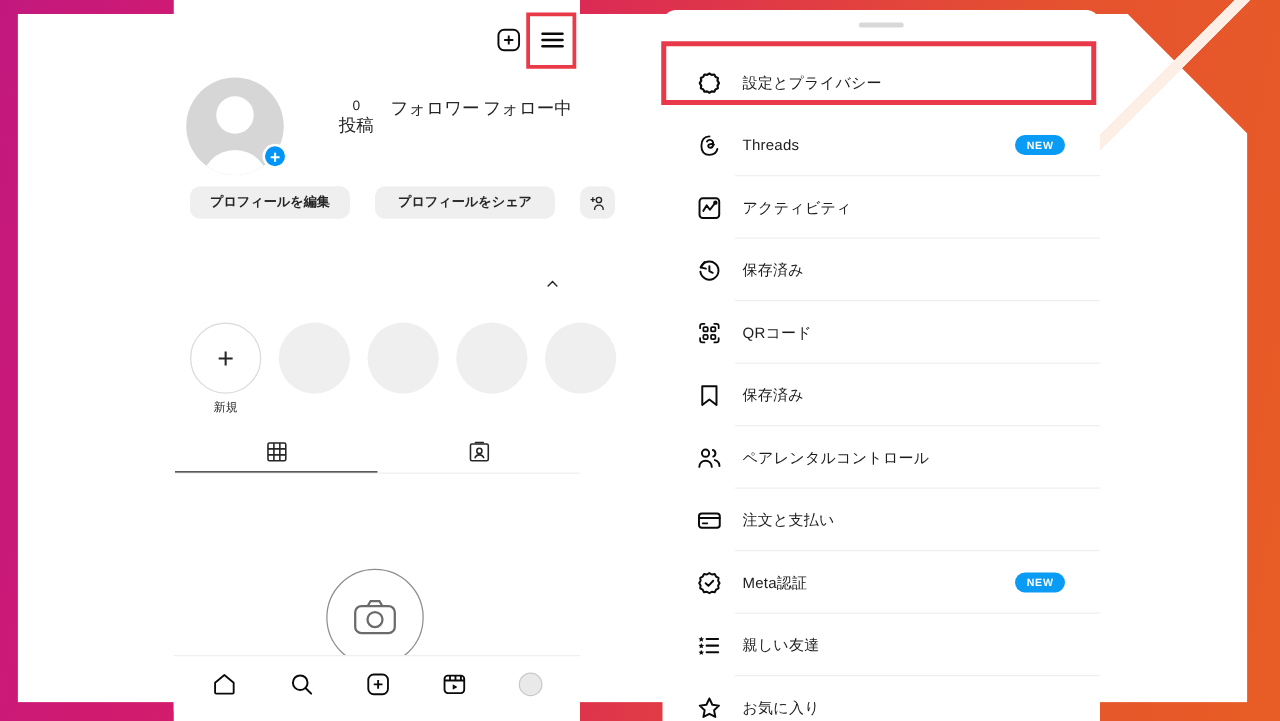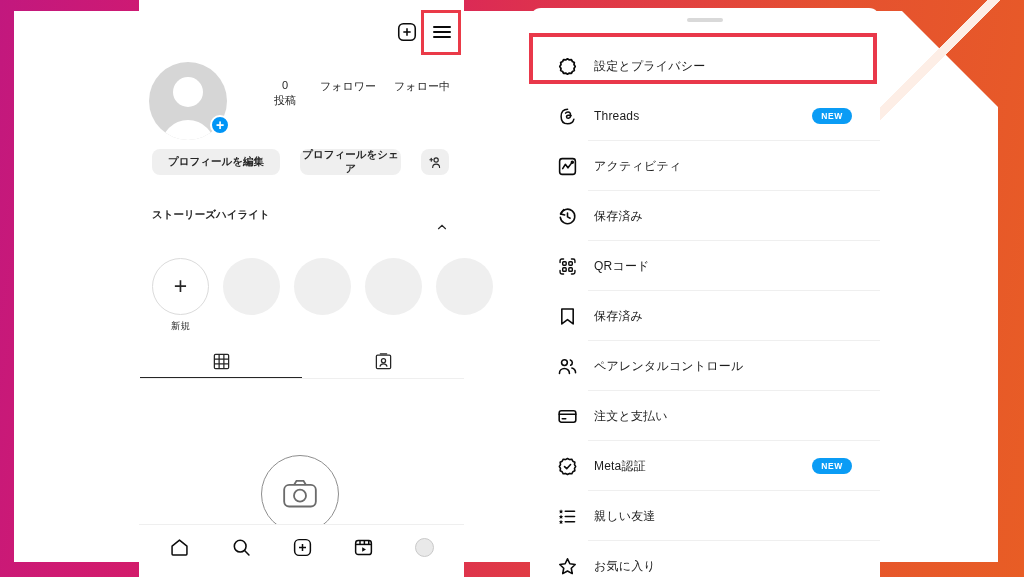--- a/index.html
+++ b/index.html
@@ -75,38 +75,38 @@
     background: #0095f6; border: 2px solid #fff;
     color: #fff; font-size: 14px; line-height: 17px; text-align: center; font-weight: 700;
   }
 
   #stats {
     position: absolute; left: 120px; top: 78px; width: 200px;
     display: flex; align-items: flex-start;
   }
   .stat { text-align: center; }
   .stat .num { font-size: 11px; color: #262626; line-height: 14px; }
-  .stat .lbl { font-size: 11px; color: #262626; line-height: 16px; }
+  .stat .lbl { font-size: 14px; color: #262626; line-height: 16px; }
   #stat-posts { width: 52px; }
   #stat-followers { width: 74px; }
   #stat-following { width: 74px; }
 
   
   #actions {
     position: absolute; left: 13px; top: 149px;
     display: flex; gap: 20px; align-items: center;
   }
   .act-btn {
     background: #efefef; border: none; border-radius: 8px;
     height: 26px; font-size: 10.5px; color: #262626; font-weight: 600;
     display: flex; align-items: center; justify-content: center;
     font-family: "Liberation Sans", sans-serif;
   }
   #btn-edit { width: 128px; }
-  #btn-share { width: 101px; }
+  #btn-share { width: 144px; }
   #btn-adduser { width: 28px; }
 
   
   #highlights-head { position: absolute; left: 13px; top: 207px; width: 300px; }
   #hl-title { font-size: 10.5px; font-weight: 700; color: #262626; line-height: 15px; }
   #hl-sub { font-size: 9.5px; color: #737373; line-height: 13px; width: 250px; }
   #hl-chevron {
     position: absolute; left: 296px; top: 220px;
     width: 14px; height: 14px; color: #262626;
   }
@@ -249,21 +249,20 @@
         <svg width="15" height="15" viewBox="0 0 24 24" fill="none" stroke="#262626" stroke-width="1.8" stroke-linecap="round">
           <circle cx="13" cy="8" r="3.4"></circle>
           <path d="M7.5 20c0-3.2 2.5-5.4 5.5-5.4s5.5 2.2 5.5 5.4"></path>
           <line x1="3" y1="7.5" x2="7.5" y2="7.5"></line>
             <line x1="5.25" y1="5.2" x2="5.25" y2="9.8"></line>
         </svg>
       </button>
     </div>
 
     <div id="highlights-head">
-      <div id="hl-title">ストーリーズハイライト</div>
     </div>
     <div id="hl-chevron">
       <svg width="14" height="14" viewBox="0 0 24 24" fill="none" stroke="#262626" stroke-width="2" stroke-linecap="round">
         <polyline points="6,15 12,9 18,15"></polyline>
       </svg>
     </div>
 
     <div id="hl-row">
       <div class="hl-item">
         <div class="hl-circle new">+</div>

